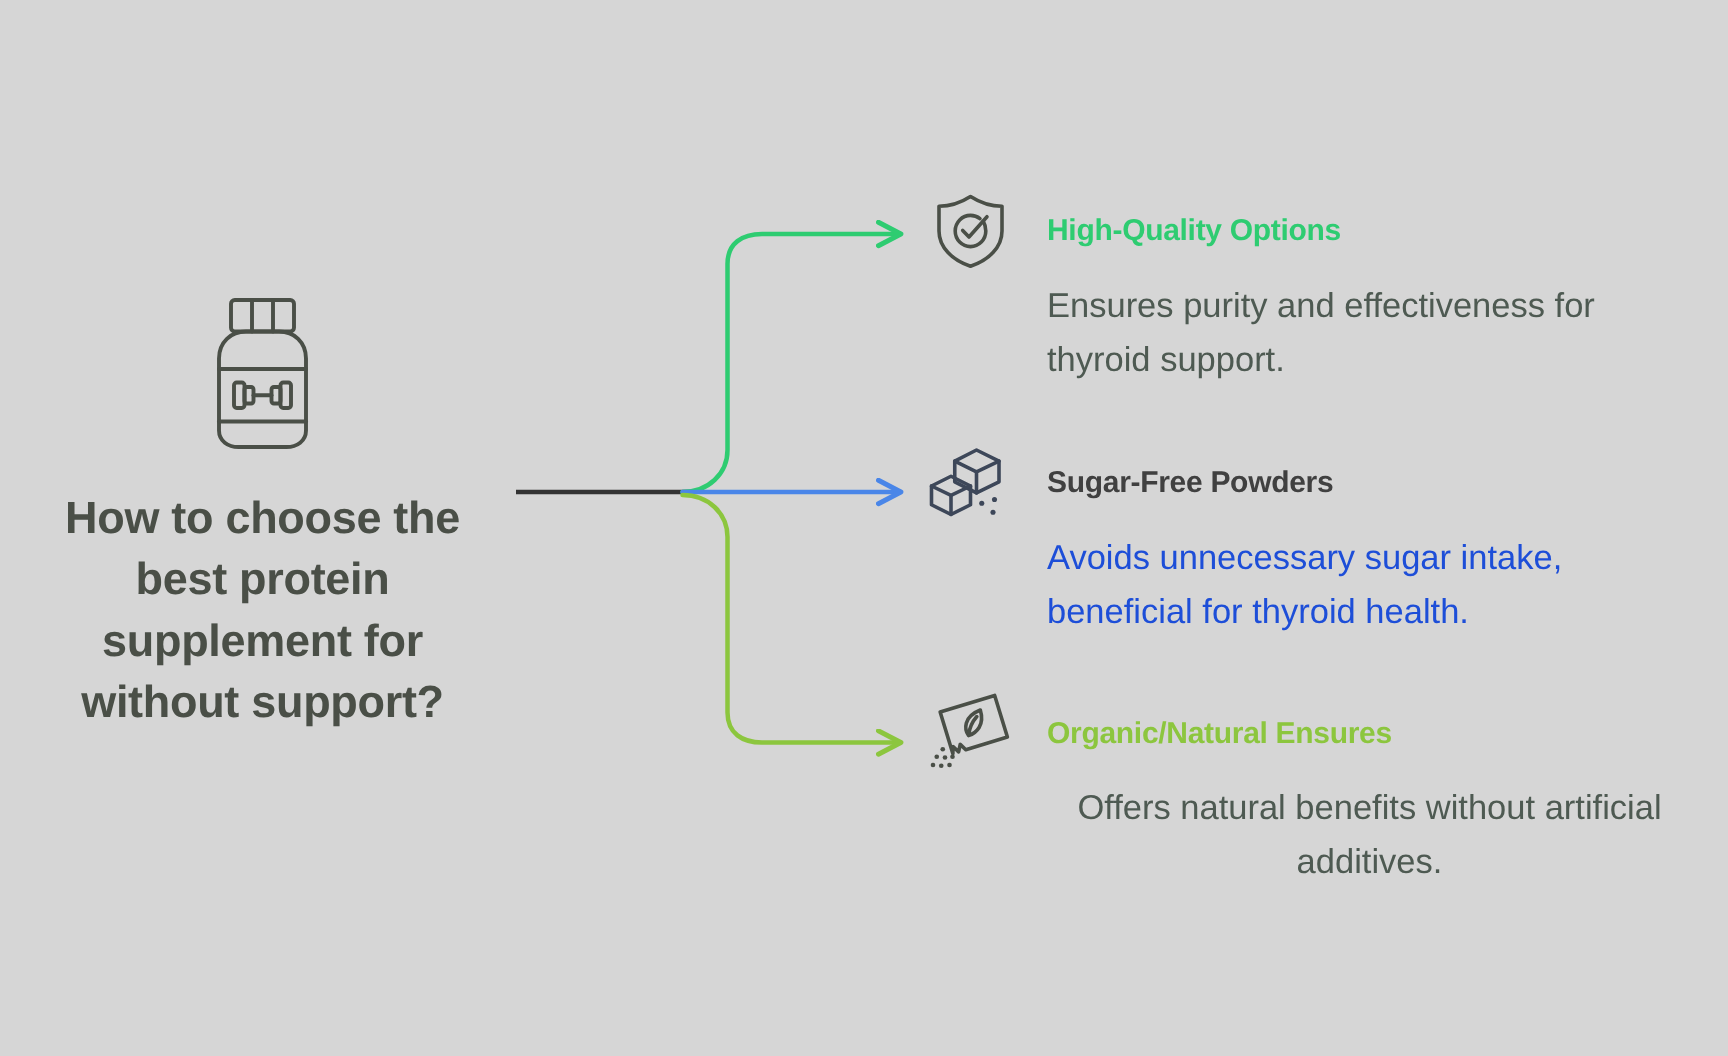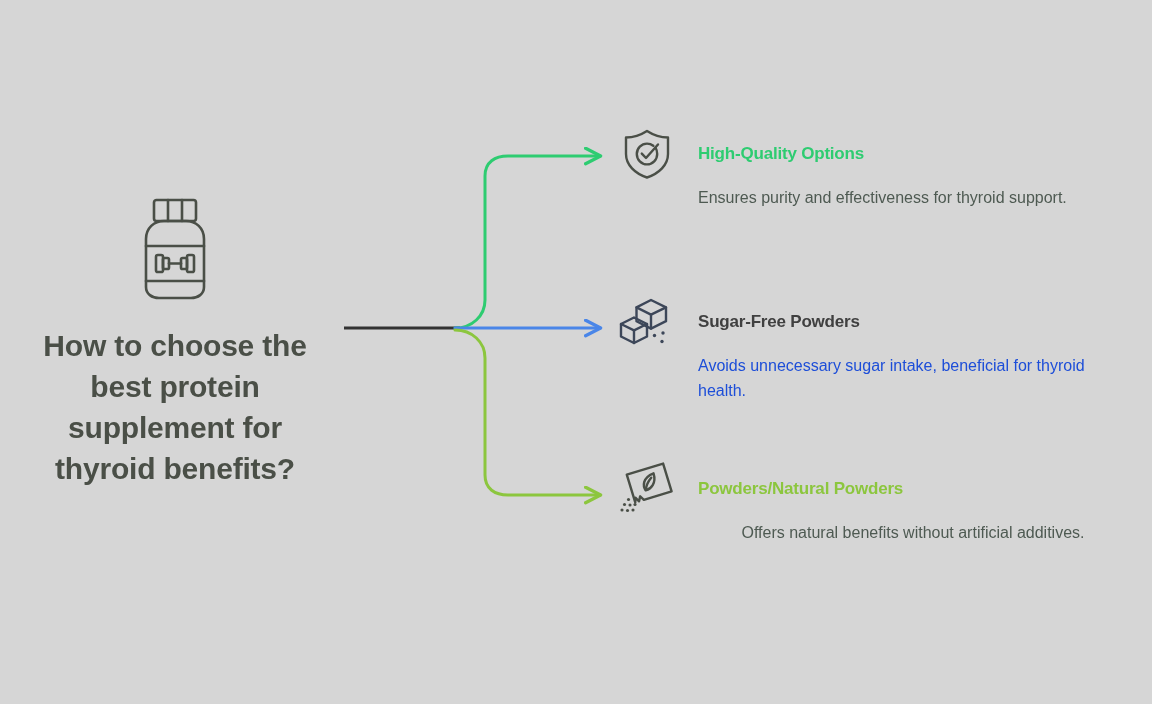--- a/index.html
+++ b/index.html
@@ -67,29 +67,29 @@
     height: 52px;
   }
   .branch-icon {
     width: 58px;
     height: 54px;
     flex: 0 0 58px;
     display: block;
   }
   .branch-title {
     margin-left: 22px;
-    font-size: 17px;
+    font-size: 20px;
     font-weight: bold;
     letter-spacing: -0.2px;
     white-space: nowrap;
   }
   .branch-body {
     margin-left: 80px;
     margin-top: 6px;
-    font-size: 16px;
+    font-size: 23px;
     line-height: 1.55;
     color: #4e5a52;
     max-width: 410px;
   }
 
   #branch-1 { top: 128px; }
   #branch-2 { top: 296px; }
   #branch-3 { top: 463px; }
 
   #branch-1 .branch-title { color: #2ecc71; }
@@ -138,21 +138,21 @@
 
       <line x1="17" y1="51" x2="75" y2="51"></line>
       <line x1="17" y1="86" x2="75" y2="86"></line>
 
       <rect x="27" y="60" width="7" height="17" rx="1.8"></rect>
       <rect x="34" y="63" width="6" height="11" rx="1.6"></rect>
       <rect x="58" y="60" width="7" height="17" rx="1.8"></rect>
       <rect x="52" y="63" width="6" height="11" rx="1.6"></rect>
       <line x1="40" y1="68.5" x2="52" y2="68.5"></line>
     </svg>
-    <div id="root-title">How to choose the best protein supplement for thyroid benefits?</div>
+    <div id="root-title">How to choose the best protein supplement for without support?</div>
   </div>
 
   <div class="branch" id="branch-1">
     <div class="branch-head">
       <svg class="branch-icon" viewBox="0 0 58 54" xmlns="http://www.w3.org/2000/svg" fill="none" stroke="#4a4f47" stroke-width="2.4" stroke-linecap="round" stroke-linejoin="round">
         <path d="M29,4 C36,8.5 43,10.5 50,10.5 L50,27 C50,38 41,46.5 29,50.5
                  C17,46.5 8,38 8,27 L8,10.5 C15,10.5 22,8.5 29,4 Z"></path>
         <path d="M37.5,20.5 C38.6,22.4 39.2,24.6 39.2,27 C39.2,32.8 34.6,37.4 29,37.4
                  C23.4,37.4 18.8,32.8 18.8,27 C18.8,21.2 23.4,16.6 29,16.6
                  C31.4,16.6 33.6,17.4 35.3,18.8"></path>
@@ -196,18 +196,18 @@
         </g>
 
         <circle cx="10.5" cy="37.5" r="1.55" fill="#4a4f47" stroke="none"></circle>
         <circle cx="6.5" cy="42.5" r="1.55" fill="#4a4f47" stroke="none"></circle>
         <circle cx="12" cy="43" r="1.55" fill="#4a4f47" stroke="none"></circle>
         <circle cx="17" cy="42.5" r="1.55" fill="#4a4f47" stroke="none"></circle>
         <circle cx="4" cy="48" r="1.55" fill="#4a4f47" stroke="none"></circle>
         <circle cx="9.5" cy="48.5" r="1.55" fill="#4a4f47" stroke="none"></circle>
         <circle cx="15" cy="48" r="1.55" fill="#4a4f47" stroke="none"></circle>
       </svg>
-      <div class="branch-title">Powders/Natural Powders</div>
+      <div class="branch-title">Organic/Natural Ensures</div>
     </div>
     <div class="branch-body">Offers natural benefits without artificial additives.</div>
   </div>
 
 </div>
 
 </body></html>

